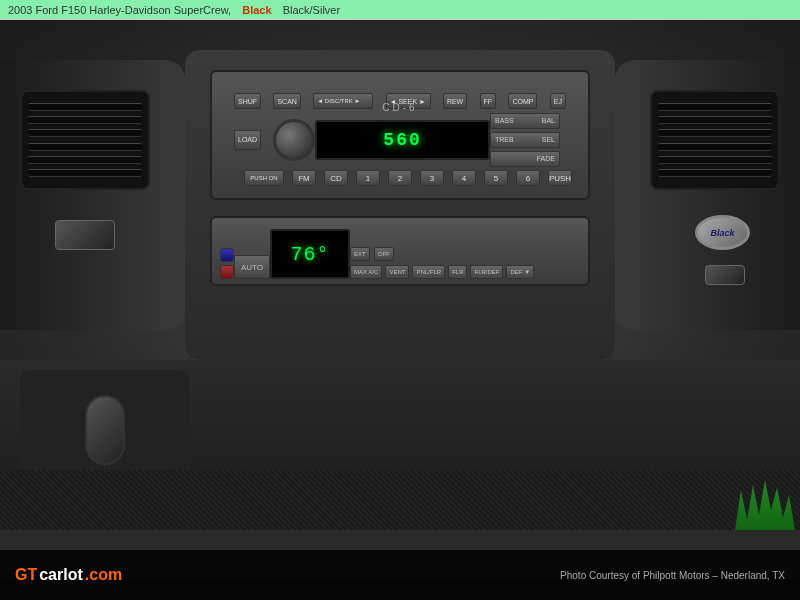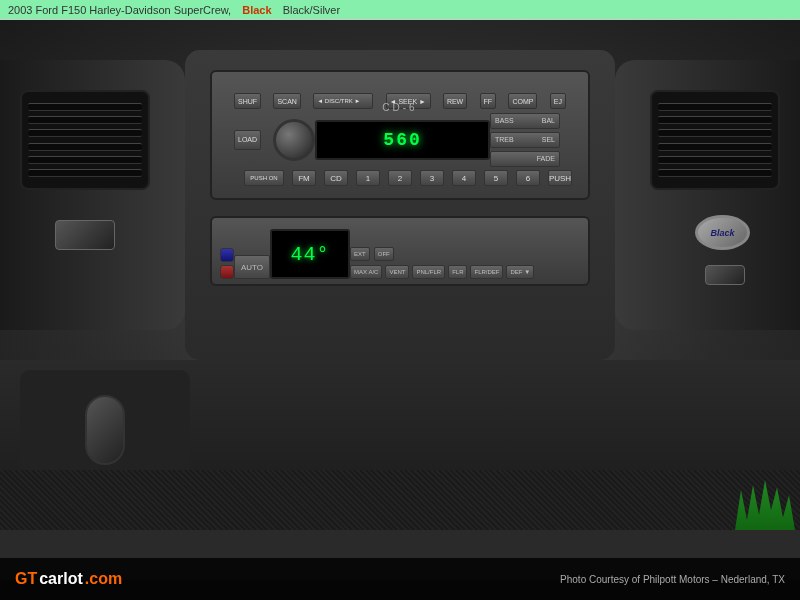--- a/index.html
+++ b/index.html
@@ -405,21 +405,21 @@
         #222 4px
       );
     }
 
     
     #bottom-bar {
       position: absolute;
       bottom: 0;
       left: 0;
       width: 800px;
-      height: 42px;
+      height: 50px;
       background: rgba(0,0,0,0.8);
       display: flex;
       align-items: center;
       justify-content: space-between;
       padding: 12px 15px;
       z-index: 10;
     }
     #gtcarlot-logo {
       display: flex;
       align-items: center;
@@ -550,21 +550,21 @@
     <div id="climate-unit">
 
       <div id="climate-left-buttons">
         <button class="climate-btn blue" style="width:14px;height:14px;"></button>
         <button class="climate-btn red" style="width:14px;height:14px;"></button>
       </div>
 
       <button class="clim-btn" style="height:24px; font-size:8px; padding: 0 6px;">AUTO</button>
 
       <div id="climate-display">
-        <span>44°</span>
+        <span>76°</span>
       </div>
 
       <div id="climate-right-area">
         <div id="climate-top-btns">
           <button class="clim-btn">EXT</button>
           <button class="clim-btn">OFF</button>
         </div>
         <div id="climate-bottom-btns">
           <button class="clim-btn">MAX A/C</button>
           <button class="clim-btn">VENT</button>

